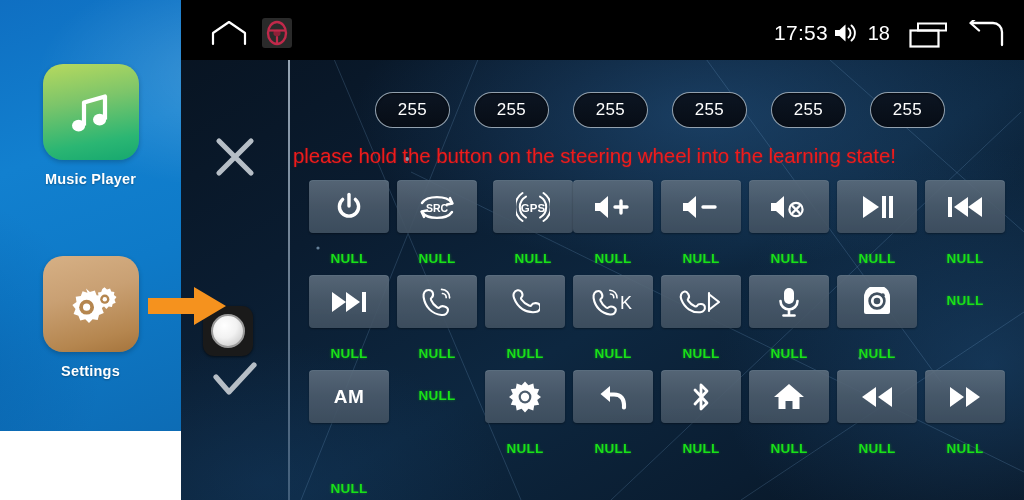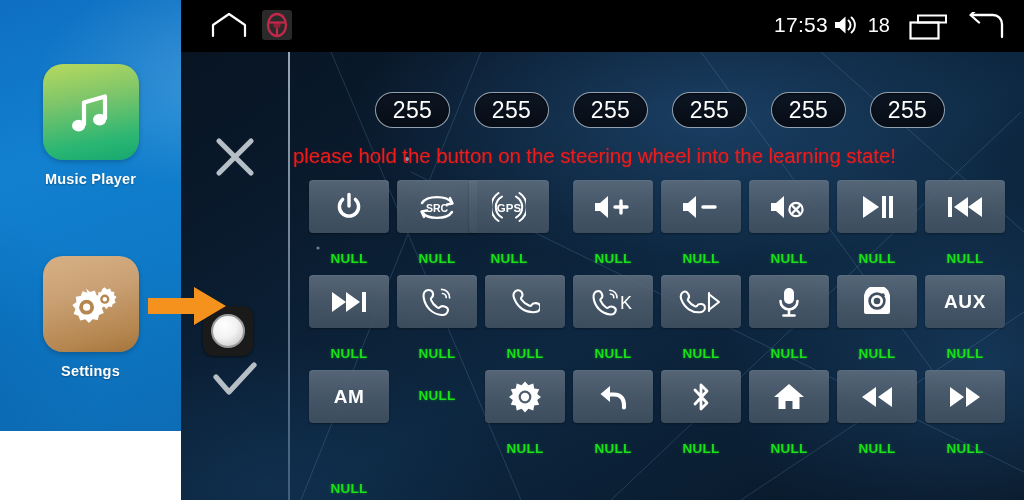--- a/index.html
+++ b/index.html
@@ -54,21 +54,21 @@
   }
 
   
   #headunit {
     position: absolute; left: 181px; top: 0;
     width: 843px; height: 500px;
     background: #000000;
     overflow: hidden;
   }
   #statusbar {
-    position: absolute; left: 0; top: 0; width: 843px; height: 52px;
+    position: absolute; left: 0; top: 8px; width: 843px; height: 52px;
     background: #000000; z-index: 20;
   }
   .sb-item { position: absolute; display: flex; align-items: center; }
   #sb-home { left: 30px; top: 12px; }
   #sb-steering { left: 81px; top: 10px; }
   #sb-time {
     right: 196px; top: 13px;
     color: #ffffff; font-size: 21px; font-weight: normal; letter-spacing: .3px;
   }
   #sb-vol-icon { right: 165px; top: 13px; }
@@ -116,21 +116,21 @@
   }
 
   
   #pill-row { position: absolute; left: 0; top: 40px; width: 843px; height: 38px; z-index: 6; }
   .pill {
     position: absolute; top: 0;
     width: 75px; height: 36px; border-radius: 18px;
     background: linear-gradient(to bottom, #0c1522 0%, #070d16 100%);
     border: 1.6px solid rgba(186,202,216,0.78);
     display: flex; align-items: center; justify-content: center;
-    color: #ffffff; font-size: 23px; letter-spacing: .3px;
+    color: #ffffff; font-size: 17px; letter-spacing: .3px;
     box-shadow: inset 0 1px 2px rgba(0,0,0,.6);
     cursor: pointer;
   }
 
   
   #warning {
     position: absolute; left: 112px; top: 92px; width: 725px;
     color: #ee1b1b; font-size: 20.5px; font-weight: normal;
     letter-spacing: -.1px; white-space: nowrap;
     text-shadow: 0 0 2px rgba(238,27,27,.35);
@@ -310,21 +310,21 @@
               <svg width="38" height="30" viewBox="0 0 38 30">
                 <path d="M4 11 A16 9 0 0 1 34 11" fill="none" stroke="#fff" stroke-width="2.4" stroke-linecap="round"></path>
                 <path d="M32 6 L34.5 11.5 L29 12.5" fill="none" stroke="#fff" stroke-width="2.4" stroke-linecap="round" stroke-linejoin="round"></path>
                 <path d="M34 20 A16 9 0 0 1 4 20" fill="none" stroke="#fff" stroke-width="2.4" stroke-linecap="round"></path>
                 <path d="M6 25 L3.5 19.5 L9 18.5" fill="none" stroke="#fff" stroke-width="2.4" stroke-linecap="round" stroke-linejoin="round"></path>
                 <text x="19" y="19.5" fill="#fff" font-size="10.5" font-weight="bold" text-anchor="middle" font-family="Liberation Sans, sans-serif">SRC</text>
               </svg>
             </div>
             <div class="fn-label">NULL</div>
           </div>
-          <div class="fn-cell" style="left:160px;">
+          <div class="fn-cell" style="left:184px;">
             <div class="fn-btn">
               <svg width="34" height="32" viewBox="0 0 34 32">
                 <path d="M24 5.5 A12 12 0 0 1 24 26.5" fill="none" stroke="#fff" stroke-width="2" stroke-linecap="round"></path>
                 <path d="M27.5 2 A17 17 0 0 1 27.5 30" fill="none" stroke="#fff" stroke-width="2" stroke-linecap="round"></path>
                 <path d="M10 5.5 A12 12 0 0 0 10 26.5" fill="none" stroke="#fff" stroke-width="2" stroke-linecap="round"></path>
                 <path d="M6.5 2 A17 17 0 0 0 6.5 30" fill="none" stroke="#fff" stroke-width="2" stroke-linecap="round"></path>
                 <text x="17" y="20.5" fill="#fff" font-size="11.5" font-weight="bold" text-anchor="middle" font-family="Liberation Sans, sans-serif">GPS</text>
               </svg>
             </div>
             <div class="fn-label">NULL</div>
@@ -445,23 +445,20 @@
               <svg width="32" height="30" viewBox="0 0 32 30">
                 <path d="M3 10 A13 12 0 0 1 29 10 V25 A2 2 0 0 1 27 27 H5 A2 2 0 0 1 3 25 Z" fill="#ffffff"></path>
                 <circle cx="16" cy="14" r="7.4" fill="none" stroke="#41505f" stroke-width="2.6"></circle>
                 <circle cx="16" cy="14" r="3.3" fill="#41505f"></circle>
                 <circle cx="21.8" cy="8.2" r="2.0" fill="#41505f"></circle>
               </svg>
             </div>
             <div class="fn-label">NULL</div>
           </div>
           <div class="fn-cell" style="left:616px;">
-            <div class="fn-btn">
-              <span class="txt">AUX</span>
-            </div>
             <div class="fn-label">NULL</div>
           </div>
         </div>
 
         <div class="grid-row">
           <div class="fn-cell" style="left:0px;gap:40px;">
             <div class="fn-btn">
               <span class="txt">AM</span>
             </div>
             <div class="fn-label">NULL</div>

